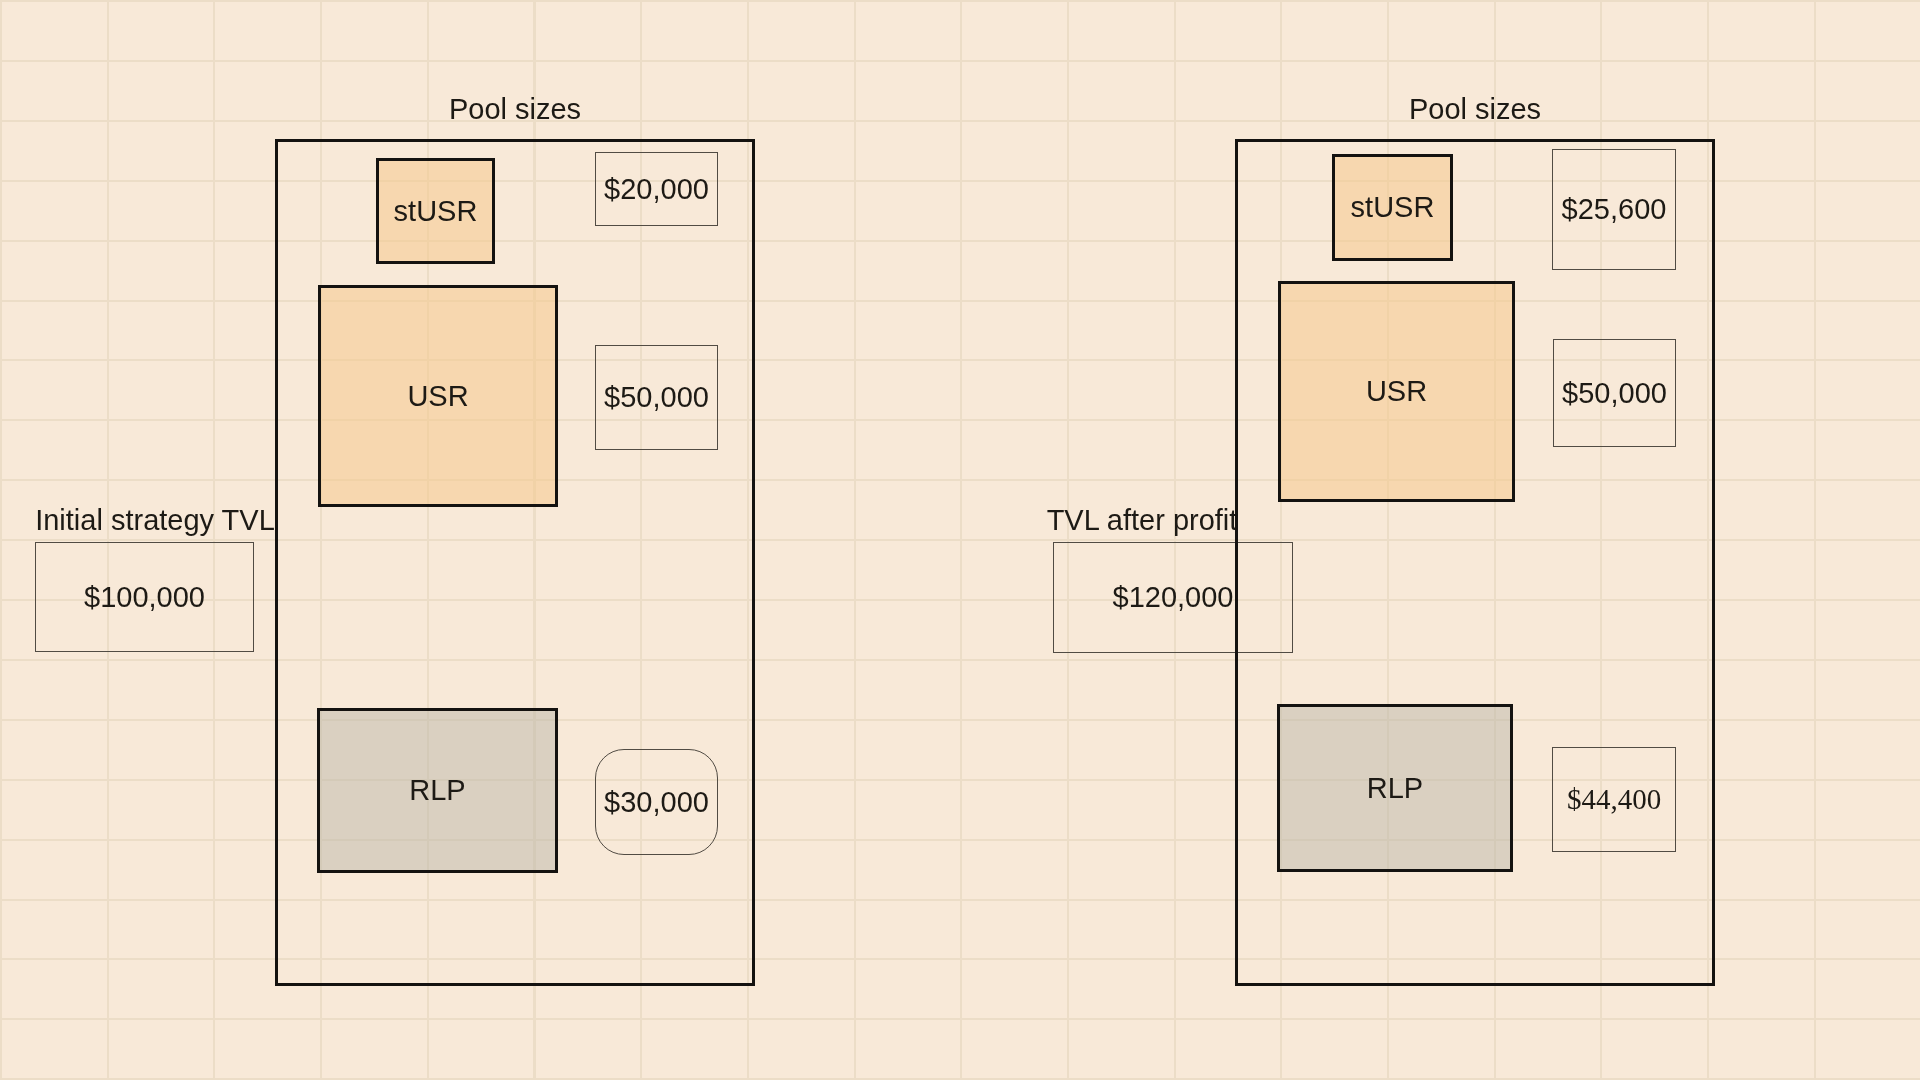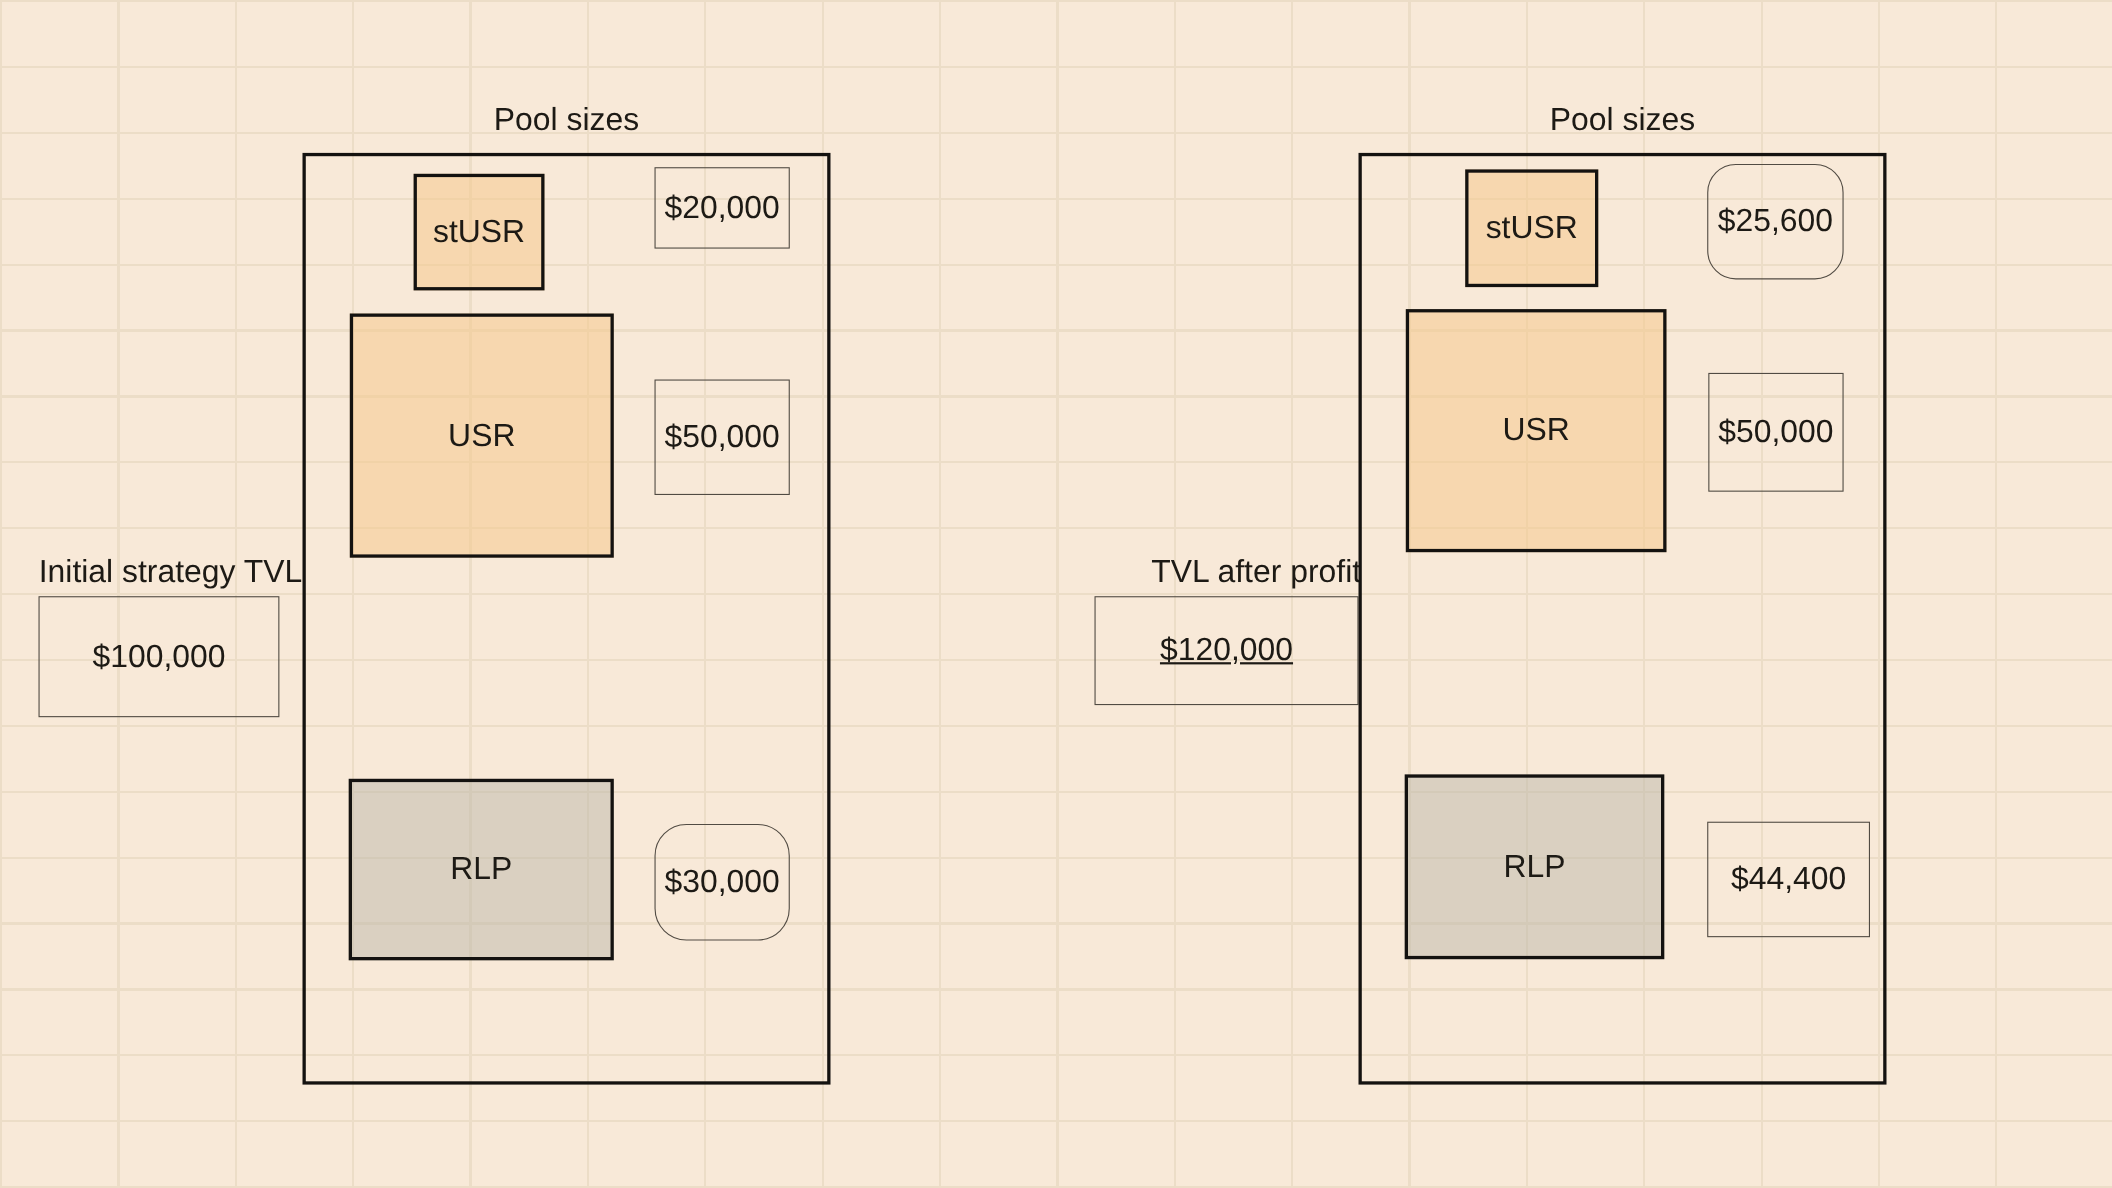--- a/index.html
+++ b/index.html
@@ -73,41 +73,41 @@
     <div class="shape thin" style="left:595px;top:749px;width:123px;height:106px;border-radius:29px;">
       <span>$30,000</span>
     </div>
   </div>
 
   <div>
     <div class="txt" style="left:1235px;top:92px;width:480px;">Pool sizes</div>
 
     <div class="txt" style="left:992px;top:503px;width:300px;">TVL after profit</div>
 
-    <div class="shape thin" style="left:995px;top:542px;width:240px;height:99px;text-decoration:underline;">
+    <div class="shape thin" style="left:1053px;top:542px;width:240px;height:111px;">
       <span>$120,000</span>
     </div>
 
     <div class="shape thick frame" style="left:1235px;top:139px;width:480px;height:847px;"></div>
 
     <div class="shape thick token" style="left:1332px;top:154px;width:121px;height:107px;">
       <span>stUSR</span>
     </div>
-    <div class="shape thin" style="left:1552px;top:149px;width:124px;height:105px;border-radius:26px;">
+    <div class="shape thin" style="left:1552px;top:149px;width:124px;height:121px;">
       <span>$25,600</span>
     </div>
 
     <div class="shape thick token" style="left:1278px;top:281px;width:237px;height:221px;">
       <span>USR</span>
     </div>
     <div class="shape thin" style="left:1553px;top:339px;width:123px;height:108px;">
       <span>$50,000</span>
     </div>
 
     <div class="shape thick rlp" style="left:1277px;top:704px;width:236px;height:168px;">
       <span>RLP</span>
     </div>
-    <div class="shape thin" style="left:1552px;top:747px;width:148px;height:105px;">
+    <div class="shape thin" style="left:1552px;top:747px;width:124px;height:105px;font-family:Liberation Serif, serif;">
       <span>$44,400</span>
     </div>
   </div>
 
 </div>
 
 </body></html>

